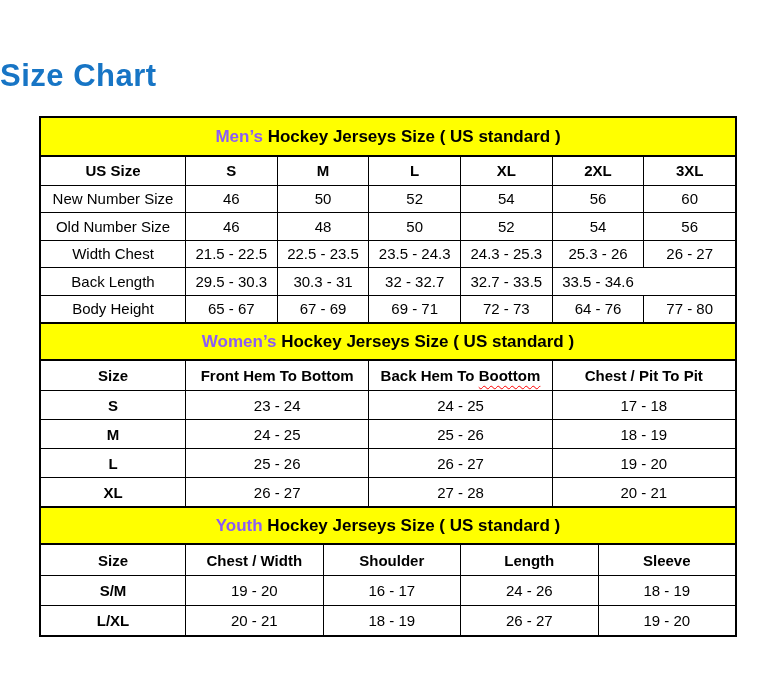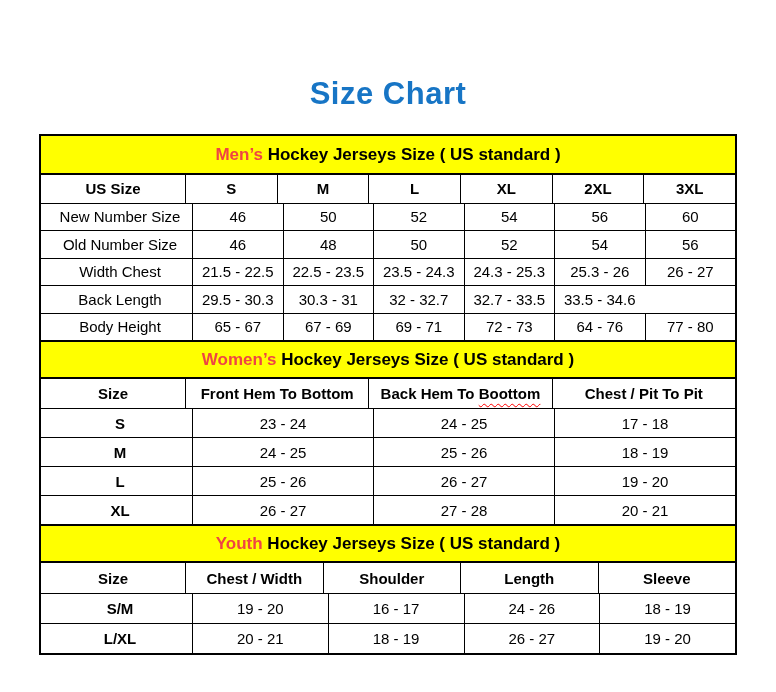--- a/index.html
+++ b/index.html
@@ -5,22 +5,22 @@
   * { box-sizing: border-box; }
   html, body { margin: 0; padding: 0; }
   body {
     width: 776px; height: 692px;
     background: #ffffff;
     font-family: "Liberation Sans", sans-serif;
     color: #000000;
     overflow: hidden;
   }
   .title {
-    margin: 76px 0 0 0;
-    text-align: center;
+    margin: 58px 0 0 0;
+    text-align: left;
     font-size: 31px;
     font-weight: bold;
     color: #1775C5;
     letter-spacing: 0.5px;
   }
   .size-table {
     width: 698px;
     margin: 22px auto 0 auto;
     border: 2px solid #000000;
   }
@@ -30,23 +30,23 @@
     align-items: center;
     justify-content: center;
     background: #FFFF00;
     font-weight: bold;
     font-size: 17px;
     border-top: 2px solid #000000;
     border-bottom: 2px solid #000000;
     white-space: pre;
   }
   .band.first { border-top: 0; }
-  .hl { color: #ef4444; }
+  .hl { color: #8b5cf6; }
   .row { display: grid; }
-  .row + .row { border-top: 1px solid #000000; padding-left: 7px; }
+  .row + .row { border-top: 1px solid #000000; }
   .m-row { grid-template-columns: 144px repeat(6, 1fr); height: 27.5px; }
   .w-row { grid-template-columns: 144px repeat(3, 1fr); height: 29px; }
   .y-row { grid-template-columns: 144px repeat(4, 1fr); height: 30px; }
   .cell {
     display: flex;
     align-items: center;
     justify-content: center;
     font-size: 15px;
     white-space: pre;
     overflow: hidden;

